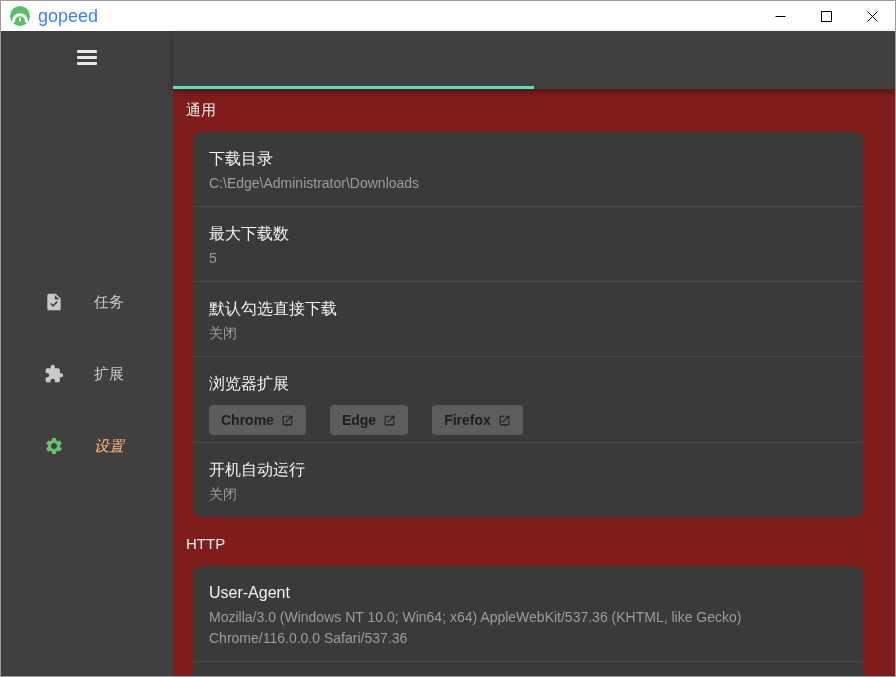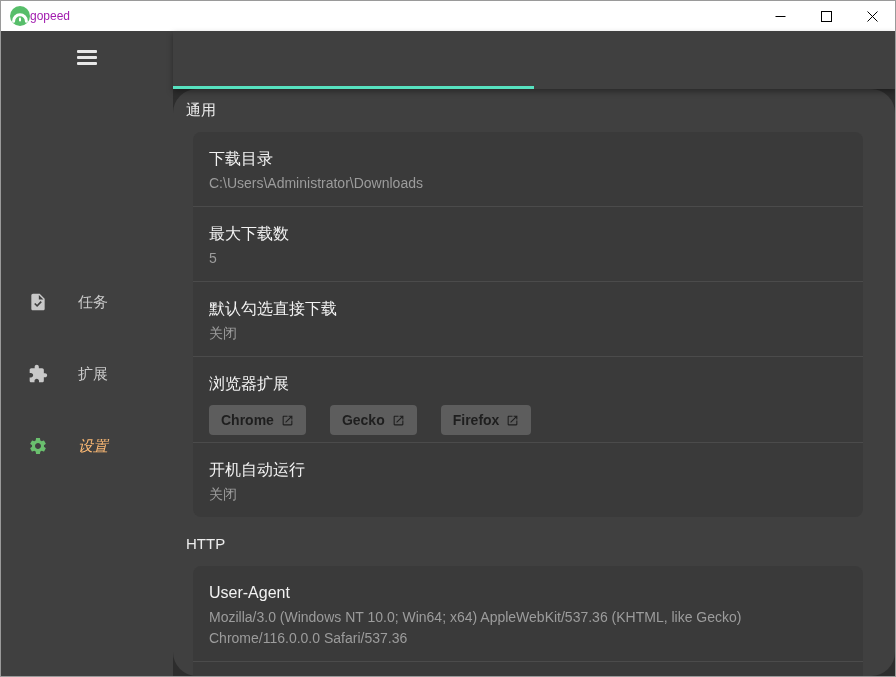--- a/index.html
+++ b/index.html
@@ -7,44 +7,44 @@
     width:896px; height:677px; box-sizing:border-box;
     border:1px solid #9a9a9a; overflow:hidden;
     display:flex; flex-direction:column;
     background:#2d2d2d;
     font-family:"Liberation Sans","DejaVu Sans",sans-serif;
     -webkit-font-smoothing:antialiased;
   }
   
   .titlebar { flex:0 0 30px; height:30px; background:#ffffff; display:flex; align-items:center; }
   .titlebar-logo { width:20px; height:20px; margin-left:9px; flex:0 0 20px; }
-  .titlebar-title { font-size:12px; color:#a21caf; }
+  .titlebar-title { font-size:18px; color:#3b82f6; margin-left:8px; }
   .win-controls { margin-left:auto; display:flex; height:100%; }
   .win-btn { width:46px; height:100%; display:flex; align-items:center; justify-content:center; cursor:default; }
   .win-btn svg { display:block; }
   
   .app { flex:1; display:flex; min-height:0; }
   .sidebar { flex:0 0 172px; width:172px; background:#404040; position:relative; }
   .hamburger { position:absolute; top:13px; left:66px; width:40px; height:26px;
     display:flex; flex-direction:column; justify-content:center; gap:3px; align-items:center; cursor:pointer; }
   .hamburger span { display:block; width:20px; height:3px; background:#e8e8e8; border-radius:1px; }
-  .sidebar-nav { position:absolute; top:235px; left:0; right:0; }
+  .sidebar-nav { position:absolute; top:235px; left:16px; right:0; }
   .nav-item { height:72px; display:flex; align-items:center; cursor:pointer; }
   .nav-icon { margin-left:27px; width:20px; height:20px; flex:0 0 20px; }
   .nav-icon svg { width:20px; height:20px; display:block; }
   .nav-label { margin-left:30px; font-size:15px; color:#c9c9c9; }
   
   .main { flex:1; display:flex; flex-direction:column; min-width:0; }
   .tabbar { flex:0 0 58px; height:58px; background:#404040; display:flex; position:relative;
     box-shadow:0 3px 6px rgba(0,0,0,0.35); z-index:2; }
   .tab { flex:1; display:flex; align-items:center; justify-content:center;
     font-size:15px; color:#c9c9c9; cursor:pointer; }
   .tab.active { color:#ffffff; }
   .tab-underline { position:absolute; bottom:0; left:0; width:50%; height:3px; }
-  .content { flex:1; background:#404040; padding:0 32px 12px 13px; overflow:hidden;border-radius:24px; }
+  .content { flex:1; background:#7f1d1d; padding:0 32px 12px 13px; overflow:hidden; }
   .section-header { font-size:15px; color:#ececec; padding:16px 0 12px 0; line-height:21px; }
   .section-header.first { padding-top:10px; }
   .card { background:#3a3a3a; border-radius:8px; margin-left:7px; }
   .card-item { padding:15px 16px 12px 16px; }
   .card-item.has-buttons { padding-bottom:7px; }
   .item-title { font-size:16px; color:#f2f2f2; line-height:23px; }
   .item-subtitle { font-size:14px; color:#9c9c9c; line-height:21px; margin-top:3px; }
   .divider { height:1px; background:#4b4b4b; }
   .btn-row { margin-top:10px; display:flex; gap:24px; }
   .ext-btn { background:#5d5d5d; color:#1e1e1e; font-size:14px; font-weight:bold;
@@ -122,21 +122,21 @@
 
     <div class="main">
       <div class="tabbar" id="tabbar">
           <div class="tab-underline" style="left: 0%; background: rgb(87, 226, 192);"></div>
         </div>
       <div class="content" id="content">
           <div class="section-header first">通用</div>
           <div class="card">
             <div class="card-item">
               <div class="item-title">下载目录</div>
-              <div class="item-subtitle">C:\Users\Administrator\Downloads</div>
+              <div class="item-subtitle">C:\Edge\Administrator\Downloads</div>
             </div>
             <div class="divider"></div>
             <div class="card-item">
               <div class="item-title">最大下载数</div>
               <div class="item-subtitle">5</div>
             </div>
             <div class="divider"></div>
             <div class="card-item">
               <div class="item-title">默认勾选直接下载</div>
               <div class="item-subtitle">关闭</div>
@@ -147,21 +147,21 @@
               <div class="btn-row">
                 <button class="ext-btn">
                   <span>Chrome</span>
                   <span>
                     <svg viewBox="0 0 24 24" width="13" height="13">
                       <path d="M19 19H5V5h7V3H5c-1.11 0-2 .9-2 2v14c0 1.1.89 2 2 2h14c1.1 0 2-.9 2-2v-7h-2v7zM14 3v2h3.59l-9.83 9.83 1.41 1.41L19 6.41V10h2V3h-7z" fill="#1e1e1e"></path>
                     </svg>
                   </span>
                 </button>
                 <button class="ext-btn">
-                  <span>Gecko</span>
+                  <span>Edge</span>
                   <span>
                     <svg viewBox="0 0 24 24" width="13" height="13">
                       <path d="M19 19H5V5h7V3H5c-1.11 0-2 .9-2 2v14c0 1.1.89 2 2 2h14c1.1 0 2-.9 2-2v-7h-2v7zM14 3v2h3.59l-9.83 9.83 1.41 1.41L19 6.41V10h2V3h-7z" fill="#1e1e1e"></path>
                     </svg>
                   </span>
                 </button>
                 <button class="ext-btn">
                   <span>Firefox</span>
                   <span>
                     <svg viewBox="0 0 24 24" width="13" height="13">

